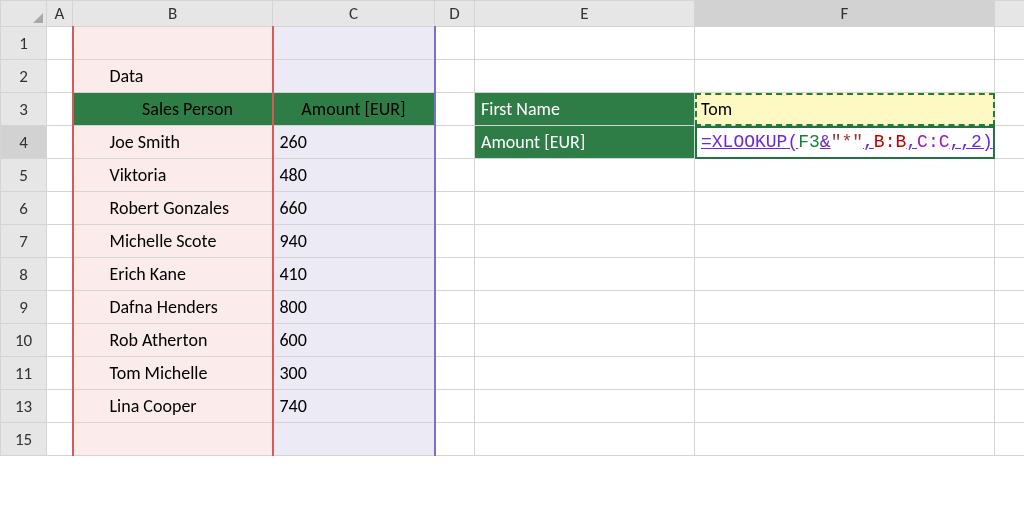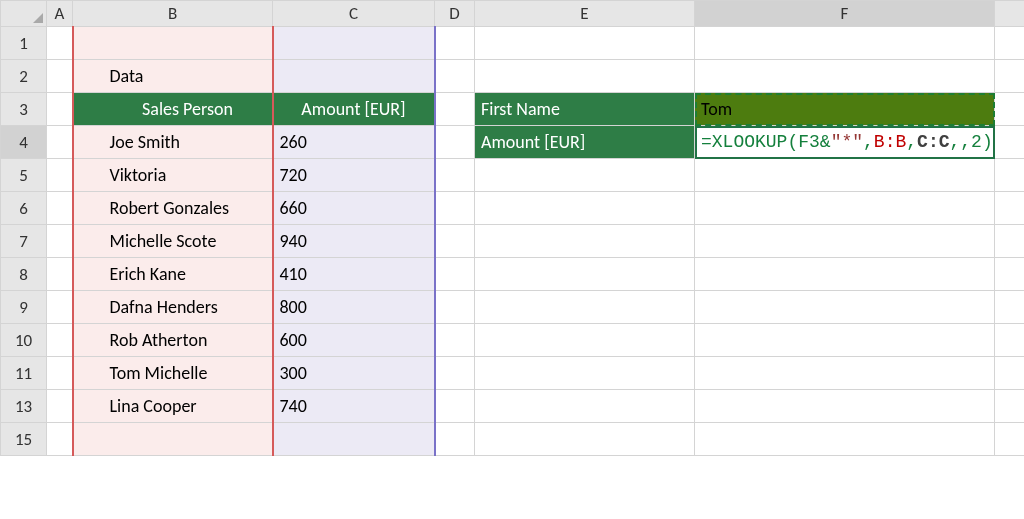--- a/index.html
+++ b/index.html
@@ -69,33 +69,33 @@
   .col-E  { width: 220px; }
   .col-F  { width: 300px; }
   .col-X  { width: 30px; }
 
   
   .pink  { background: #fbeceb; }
   .lav   { background: #eceaf5; }
 
   .hdr-green {
     background: #2e7d46;
-    color: #ffffff;
+    color: #000000;
     font-weight: bold;
     text-align: center !important;
   }
   .hdr-green-left {
     background: #2e7d46;
     color: #fff;
     font-weight: bold;
     text-align: left;
   }
   .bold { font-weight: bold; }
   .right { text-align: center; }
-  .tan { background: #4d7c0f; margin-top: 24px; }
+  .tan { background: #fef9c3; margin-top: 24px; }
 
   
   td.pink  { border-left: 2px solid #d55a5a; border-right: 2px solid #d55a5a; padding-left: 36px; }
   td.lav   { border-left: 2px solid #7a72c8; border-right: 2px solid #7a72c8; }
 
   
   .sel-f3 {
     outline: 2px dashed #1e7e34;
     outline-offset: -2px;
   }
@@ -111,22 +111,22 @@
   td.editing .caret {
     display:inline-block;
     width:1px;height:20px;
     background:#000;
     vertical-align:middle;
     margin-left:1px;
   }
 
   .tok-blue   { color: #15803d; }
   .tok-red    { color: #c00000; }
-  .tok-purple { color: #404040; font-weight: bold; }
-  .tok-black  { color: #15803d; }
+  .tok-purple { color: #a21caf; }
+  .tok-black  { color: #6d28d9; text-decoration: underline; }
   .tok-brown  { color: #953735; }
 </style>
 </head>
 <body>
 
 <div class="sheet">
 <table class="grid">
   <colgroup>
     <col class="col-r">
         <col class="col-A">
@@ -190,21 +190,21 @@
     <td></td>
     <td class="hdr-green-left">Amount [EUR]</td>
     <td class="editing"><span id="formula-span"><span class="tok-black">=XLOOKUP(</span><span class="tok-blue">F3</span><span class="tok-black">&amp;</span><span class="tok-brown">"*"</span><span class="tok-black">,</span><span class="tok-red">B:B</span><span class="tok-black">,</span><span class="tok-purple">C:C</span><span class="tok-black">,,2)</span></span><span class="caret"></span></td>
     <td></td>
   </tr>
 
   <tr>
     <td class="rowhdr">5</td>
     <td></td>
     <td class="pink">Viktoria</td>
-    <td class="lav right">720</td>
+    <td class="lav right">480</td>
     <td></td>
     <td></td>
     <td></td>
     <td></td>
   </tr>
   <tr>
     <td class="rowhdr">6</td>
     <td></td>
     <td class="pink">Robert Gonzales</td>
     <td class="lav right">660</td>

